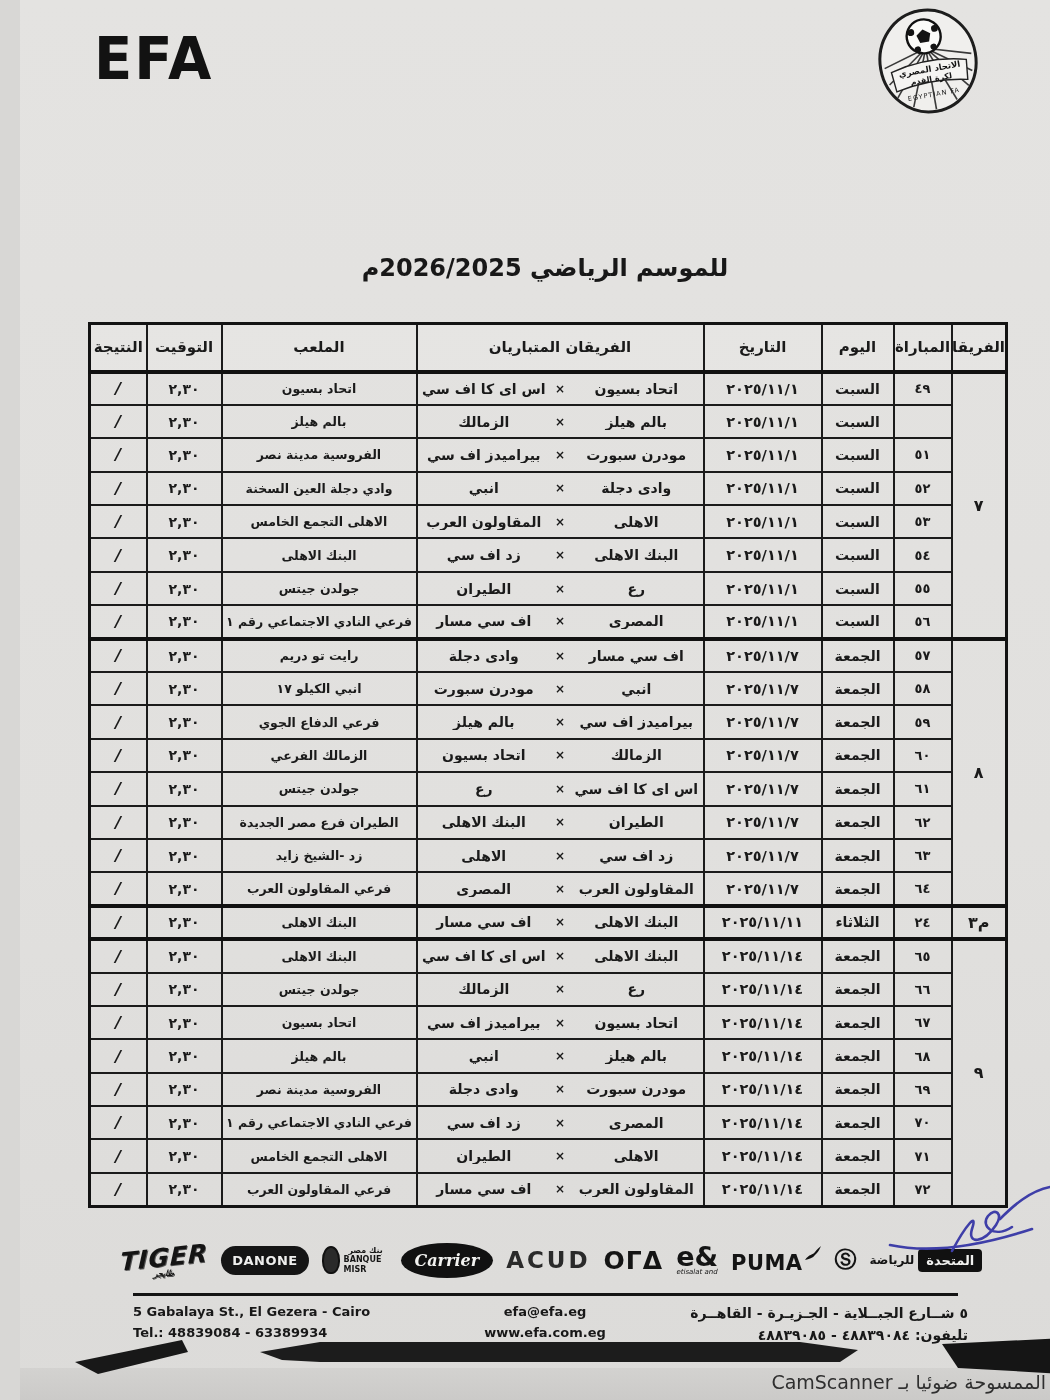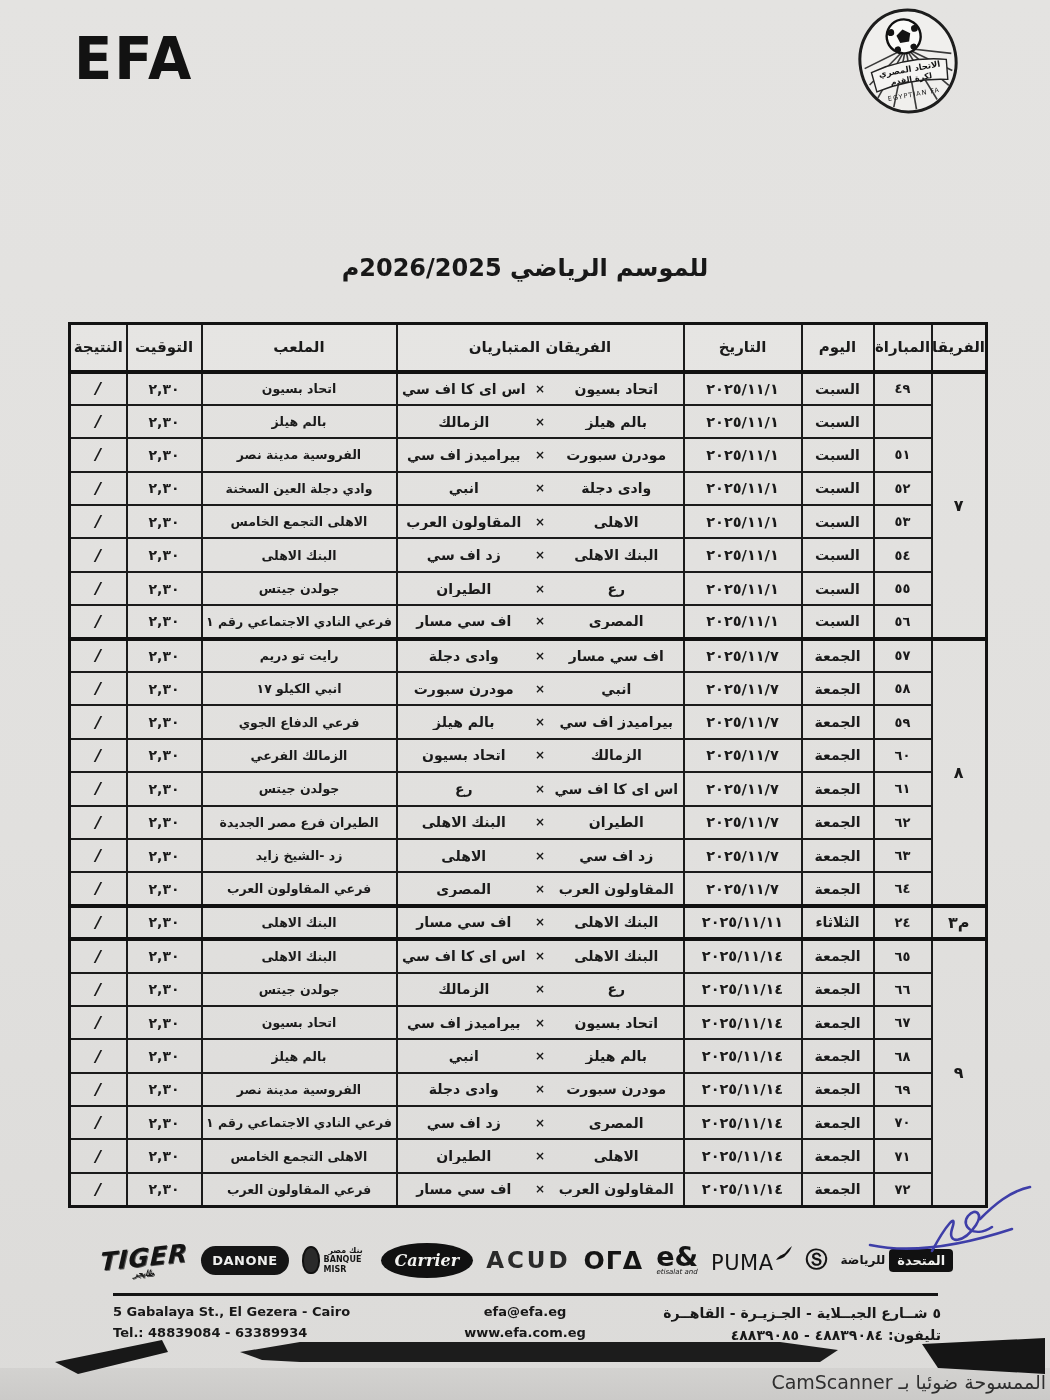--- a/index.html
+++ b/index.html
@@ -1,19 +1,19 @@
 <!DOCTYPE html>
 <html lang="ar"><head>
 <meta charset="utf-8">
 <style>
   * { margin:0; padding:0; box-sizing:border-box; }
   html,body { width:1050px; height:1400px; overflow:hidden; background:#d8d7d5; }
   body { font-family:"DejaVu Sans", sans-serif; color:#1c1c1c; position:relative; }
 
-  .page { position:absolute; inset:0; background:linear-gradient(180deg,#e4e3e1 0%, #e1e0de 60%, #dcdbd9 100%); }
+  .page { position:absolute; inset:0; background:linear-gradient(180deg,#e4e3e1 0%, #e1e0de 60%, #dcdbd9 100%);margin-left:20px; }
 
   
   .efa-logo { position:absolute; left:74px; top:26px; font-size:56px; font-weight:bold;
     letter-spacing:2px; color:#121212; transform:scaleY(1.05); }
   .emblem { position:absolute; left:856px; top:8px; width:104px; height:106px; transform:rotate(-10deg); }
 
   .doc-title { position:absolute; left:0; top:192px; width:1050px; text-align:center;
     font-size:26px; font-weight:bold; color:#181818; direction:rtl; }
   .doc-subtitle { position:absolute; left:0; top:254px; width:1050px; text-align:center;
     font-size:24px; font-weight:bold; color:#181818; direction:rtl; }
@@ -46,33 +46,33 @@
   .sp-bm { flex-direction:row; gap:4px; }
   .bm-circle { width:24px; height:28px; border-radius:50% 50% 45% 45%; background:#2a2a2a; border:2px solid #111; }
   .bm-txt { display:flex; flex-direction:column; align-items:center; font-size:8px; font-weight:bold; line-height:1.2; }
   .ellipse { background:#111; color:#f2f2f0; border-radius:50%; padding:8px 14px; font-size:16px;
     font-weight:bold; font-style:italic; font-family:"DejaVu Serif", serif; }
   .sp-acud { font-size:23px; letter-spacing:3px; font-weight:600; color:#2a2a2a; }
   .sp-ora { font-size:25px; font-weight:bold; letter-spacing:1px; }
   .sp-eand { font-size:27px; font-weight:bold; line-height:0.9; }
   .sp-eand small { font-size:7px; font-weight:normal;font-style:italic; }
   .sp-puma { flex-direction:row; align-items:flex-start; gap:1px; }
-  .puma-word { font-size:21px; font-weight:normal; letter-spacing:0.5px; margin-top:6px; }
+  .puma-word { font-size:21px; font-weight:bold; letter-spacing:0.5px; margin-top:6px; }
   .sp-s { font-size:22px; font-weight:bold; }
   .sp-united { flex-direction:row; gap:4px; align-items:center; direction:ltr; }
   .united-side { font-size:12px; font-weight:bold; }
   .united-box { background:#111; color:#f1f1ef; font-size:13px; font-weight:bold; padding:4px 8px; border-radius:4px; }
 
   
   .footer-rule { position:absolute; left:113px; top:1293px; width:825px; height:3px; background:#141414; }
   .footer { position:absolute; left:0; top:1302px; width:1050px; display:flex; }
   .f-col { font-weight:bold; font-size:13px; line-height:1.6; color:#181818; }
   .f-left { position:absolute; left:113px; top:0; text-align:left; }
   .f-center { position:absolute; left:425px; top:0; width:200px; text-align:center; }
-  .f-right { position:absolute; right:109px; top:0; text-align:right; direction:rtl; font-size:14px; }
+  .f-right { position:absolute; right:102px; top:0; text-align:right; direction:rtl; font-size:14px; }
 
   
   .scan-bars { position:absolute; left:0; top:1330px; width:1050px; height:55px; }
   .cam-strip { position:absolute; left:0; top:1368px; width:1050px; height:32px;
     background:linear-gradient(180deg,#d3d2d0,#cbcac8); }
   .cam-text { position:absolute; right:4px; top:1371px; font-size:19px; color:#2f2f2f; direction:rtl; }
 
   .signature { position:absolute; left:862px; top:1183px; z-index:6; }
 </style>
 </head>

